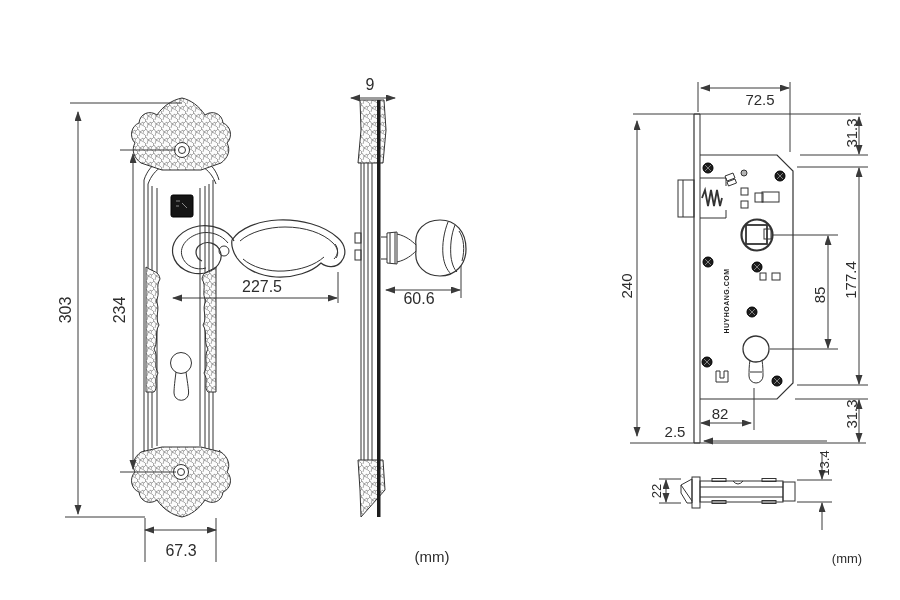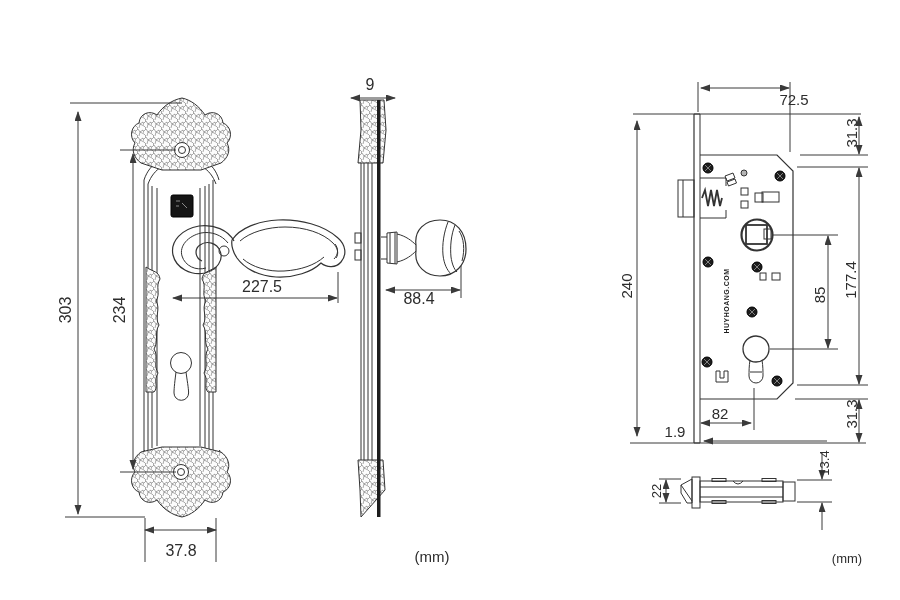--- a/index.html
+++ b/index.html
@@ -210,33 +210,33 @@
       <line x1="797" y1="502" x2="832" y2="502"></line>
       <line x1="666" y1="480" x2="666" y2="502" marker-start="url(#arr)" marker-end="url(#arr)"></line>
       <line x1="659" y1="479" x2="681" y2="479"></line>
       <line x1="659" y1="503" x2="681" y2="503"></line>
     </g>
   </svg>
 
   <div class="lbl rot" style="left:66px;top:310px">303</div>
   <div class="lbl rot" style="left:120px;top:310px">234</div>
   <div class="lbl" style="left:262px;top:287px">227.5</div>
-  <div class="lbl" style="left:181px;top:551px">37.8</div>
+  <div class="lbl" style="left:181px;top:551px">67.3</div>
 
   <div class="lbl" style="left:370px;top:85px">9</div>
-  <div class="lbl" style="left:419px;top:299px">88.4</div>
+  <div class="lbl" style="left:419px;top:299px">60.6</div>
   <div class="lbl sm" style="left:432px;top:556px">(mm)</div>
 
-  <div class="lbl sm" style="left:794px;top:99px">72.5</div>
+  <div class="lbl sm" style="left:760px;top:99px">72.5</div>
   <div class="lbl rot sm" style="left:851px;top:133px">31.3</div>
   <div class="lbl rot sm" style="left:626px;top:286px">240</div>
   <div class="lbl rot sm" style="left:819px;top:295px">85</div>
   <div class="lbl rot sm" style="left:850px;top:280px">177.4</div>
   <div class="lbl sm" style="left:720px;top:413px">82</div>
-  <div class="lbl sm" style="left:675px;top:431px">1.9</div>
+  <div class="lbl sm" style="left:675px;top:431px">2.5</div>
   <div class="lbl rot sm" style="left:851px;top:414px">31.3</div>
 
   <div class="lbl rot xs" style="left:824px;top:463px">13.4</div>
   <div class="lbl rot xs" style="left:656px;top:491px">22</div>
   <div class="lbl xs" style="left:847px;top:558px">(mm)</div>
 
   <div class="brand" style="left:726px;top:301px">HUYHOANG.COM</div>
 </div>
 
 </body></html>

